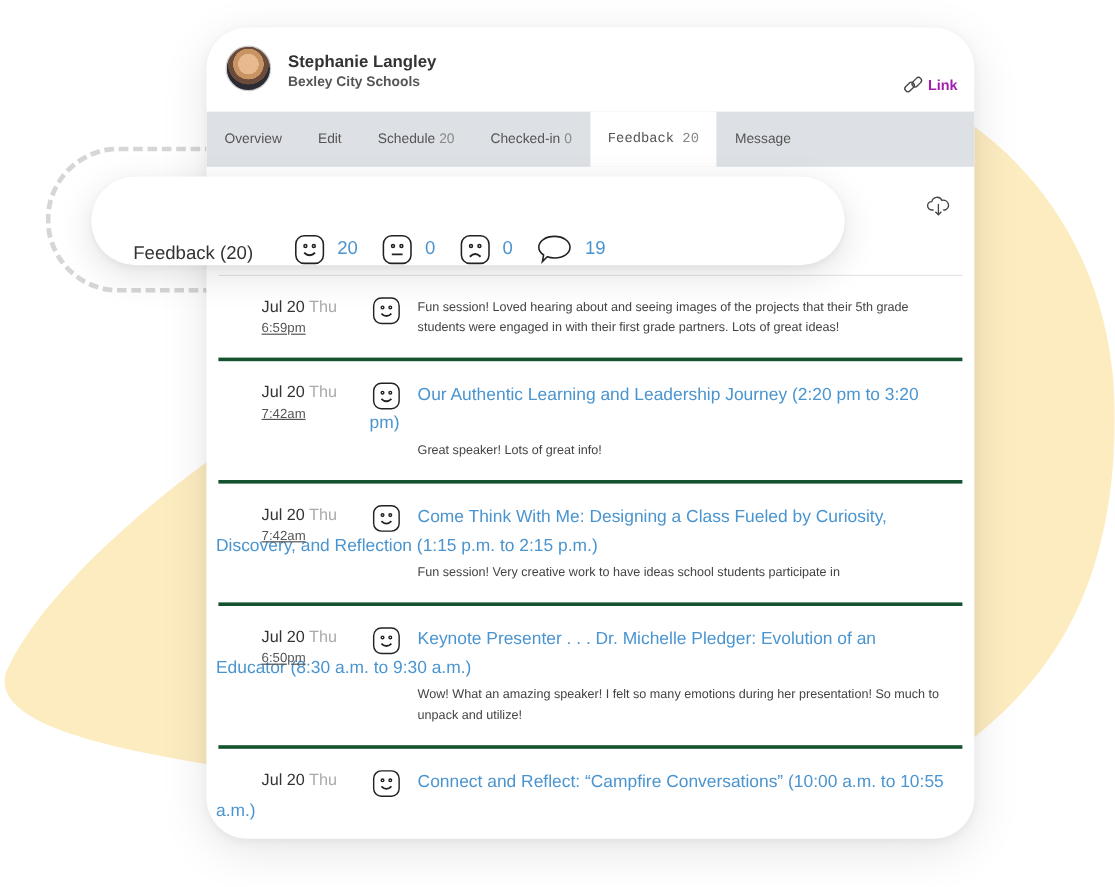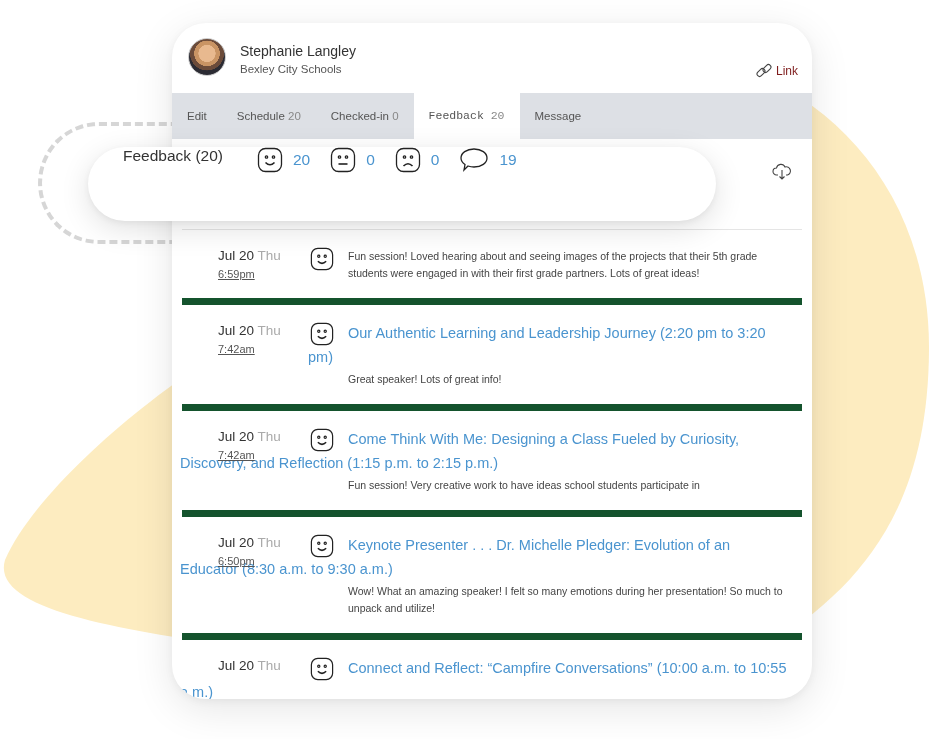--- a/index.html
+++ b/index.html
@@ -13,54 +13,54 @@
       position: absolute; left: 38px; top: 122px; width: 260px; height: 122px;
       border: 4px dashed #d6d6d6; border-radius: 61px; border-right-color: transparent;
     }
 
     .card {
       position: absolute; left: 172px; top: 23px; width: 640px; height: 676px;
       background: #fff; border-radius: 34px; overflow: hidden;
       box-shadow: 0 10px 40px rgba(0,0,0,0.10), 0 2px 8px rgba(0,0,0,0.05);
     }
 
-    .header { position: relative; height: 70px; }
+    .header { position: relative; height: 70px; font-weight: bold; }
     .avatar {
       position: absolute; left: 16px; top: 15px; width: 38px; height: 38px; border-radius: 50%;
       background: radial-gradient(circle at 50% 40%, #e8b98f 0 30%, #c99464 31% 45%, #6b4b3a 46% 60%, #2b2b33 61%);
       border: 1px solid #ccc;
     }
     .user-name { position: absolute; left: 68px; top: 20px; font-size: 14px; color: #333; }
     .user-org { position: absolute; left: 68px; top: 40px; font-size: 11.5px; color: #555; }
-    .link-btn { position: absolute; right: 14px; top: 39px; font-size: 12px; color: #7f1d1d; display: flex; align-items: center; gap: 3px; cursor: pointer; }
+    .link-btn { position: absolute; right: 14px; top: 39px; font-size: 12px; color: #a21caf; display: flex; align-items: center; gap: 3px; cursor: pointer; }
     .link-btn svg { display: block; }
 
     .tabs { position: absolute; top: 70px; left: 0; right: 0; height: 46px; background: #dde0e5; display: flex; }
     .tab { font-size: 11.5px; color: #555; padding: 0 15px; line-height: 46px; cursor: pointer; white-space: nowrap; }
     .tab .count { color: #888; }
     .tab.active { background: #ffffff; font-family: Liberation Mono, monospace; }
     .tab:first-child { padding-left: 15px; }
 
     .download { position: absolute; right: 20px; top: 140px; cursor: pointer; }
 
     .list { position: absolute; top: 206px; left: 10px; right: 10px; border-top: 1px solid #e5e5e5; }
-    .row { position: relative; border-bottom: 7px solid #14532d; padding: 16px 0 16px 0; }
+    .row { position: relative; border-bottom: 3px solid #14532d; padding: 16px 0 16px 0; }
     .row-date { position: absolute; left: 36px; top: 18px; font-size: 13.5px; color: #333; }
     .row-date .dow { color: #aaa; }
     .row-time { position: absolute; left: 36px; top: 38px; font-size: 11px; color: #555; text-decoration: underline; }
     .row-body { margin-left: 126px; padding-right: 14px; }
     .row-title { font-size: 14.5px; line-height: 24px; color: #4a94cf; text-indent: 40px; margin-left: 0; cursor: pointer; }
     .row-title.wrap { margin-left: -128px; padding-left: 0; text-indent: 168px; }
     .row-face { position: absolute; left: 128px; top: 17px; }
     .row-comment { font-size: 10.5px; line-height: 17px; color: #444; margin-left: 40px; margin-top: 2px; }
 
     .pill {
-      position: absolute; left: 88px; top: 147px; width: 628px; height: 74px; background: #fff;
+      position: absolute; left: 76px; top: 147px; width: 628px; height: 74px; background: #fff;
       border-radius: 37px; box-shadow: 0 8px 30px rgba(0,0,0,0.12), 0 2px 6px rgba(0,0,0,0.05);
-      display: flex; align-items: flex-start; padding-left: 35px;
+      display: flex; align-items: flex-end; padding-left: 35px;
     }
     .pill-label { font-size: 15.5px; color: #333; margin-right: 34px; }
     .stat { display: flex; align-items: center; margin-right: 20px; cursor: pointer; }
     .stat svg { display: block; margin-right: 10px; }
     .stat-val { font-size: 15.5px; color: #4a94cf; }
   </style>
 </head>
 <body>
 
 <div class="blob" style="left:640px; top:50px;">
@@ -86,20 +86,21 @@
         <svg width="18" height="18" viewBox="0 0 18 18" fill="none" stroke="#444" stroke-width="1.1">
           <rect x="1.5" y="8" width="9" height="5" rx="2.5" transform="rotate(-45 6 10.5)"></rect>
           <rect x="7.5" y="4" width="9" height="5" rx="2.5" transform="rotate(-45 12 6.5)"></rect>
         </svg>
       </span>
       <span>Link</span>
     </div>
   </div>
 
   <div class="tabs">
+    <div class="tab"><span>Overview</span></div>
     <div class="tab"><span>Edit</span></div>
     <div class="tab"><span>Schedule</span> <span class="count">20</span></div>
     <div class="tab"><span>Checked-in</span> <span class="count">0</span></div>
     <div class="tab active"><span>Feedback</span> <span class="count">20</span></div>
     <div class="tab"><span>Message</span></div>
   </div>
 
   <div class="download">
     <span>
       <svg width="20" height="18" viewBox="0 0 20 18" fill="none" stroke="#444" stroke-width="1.1">

